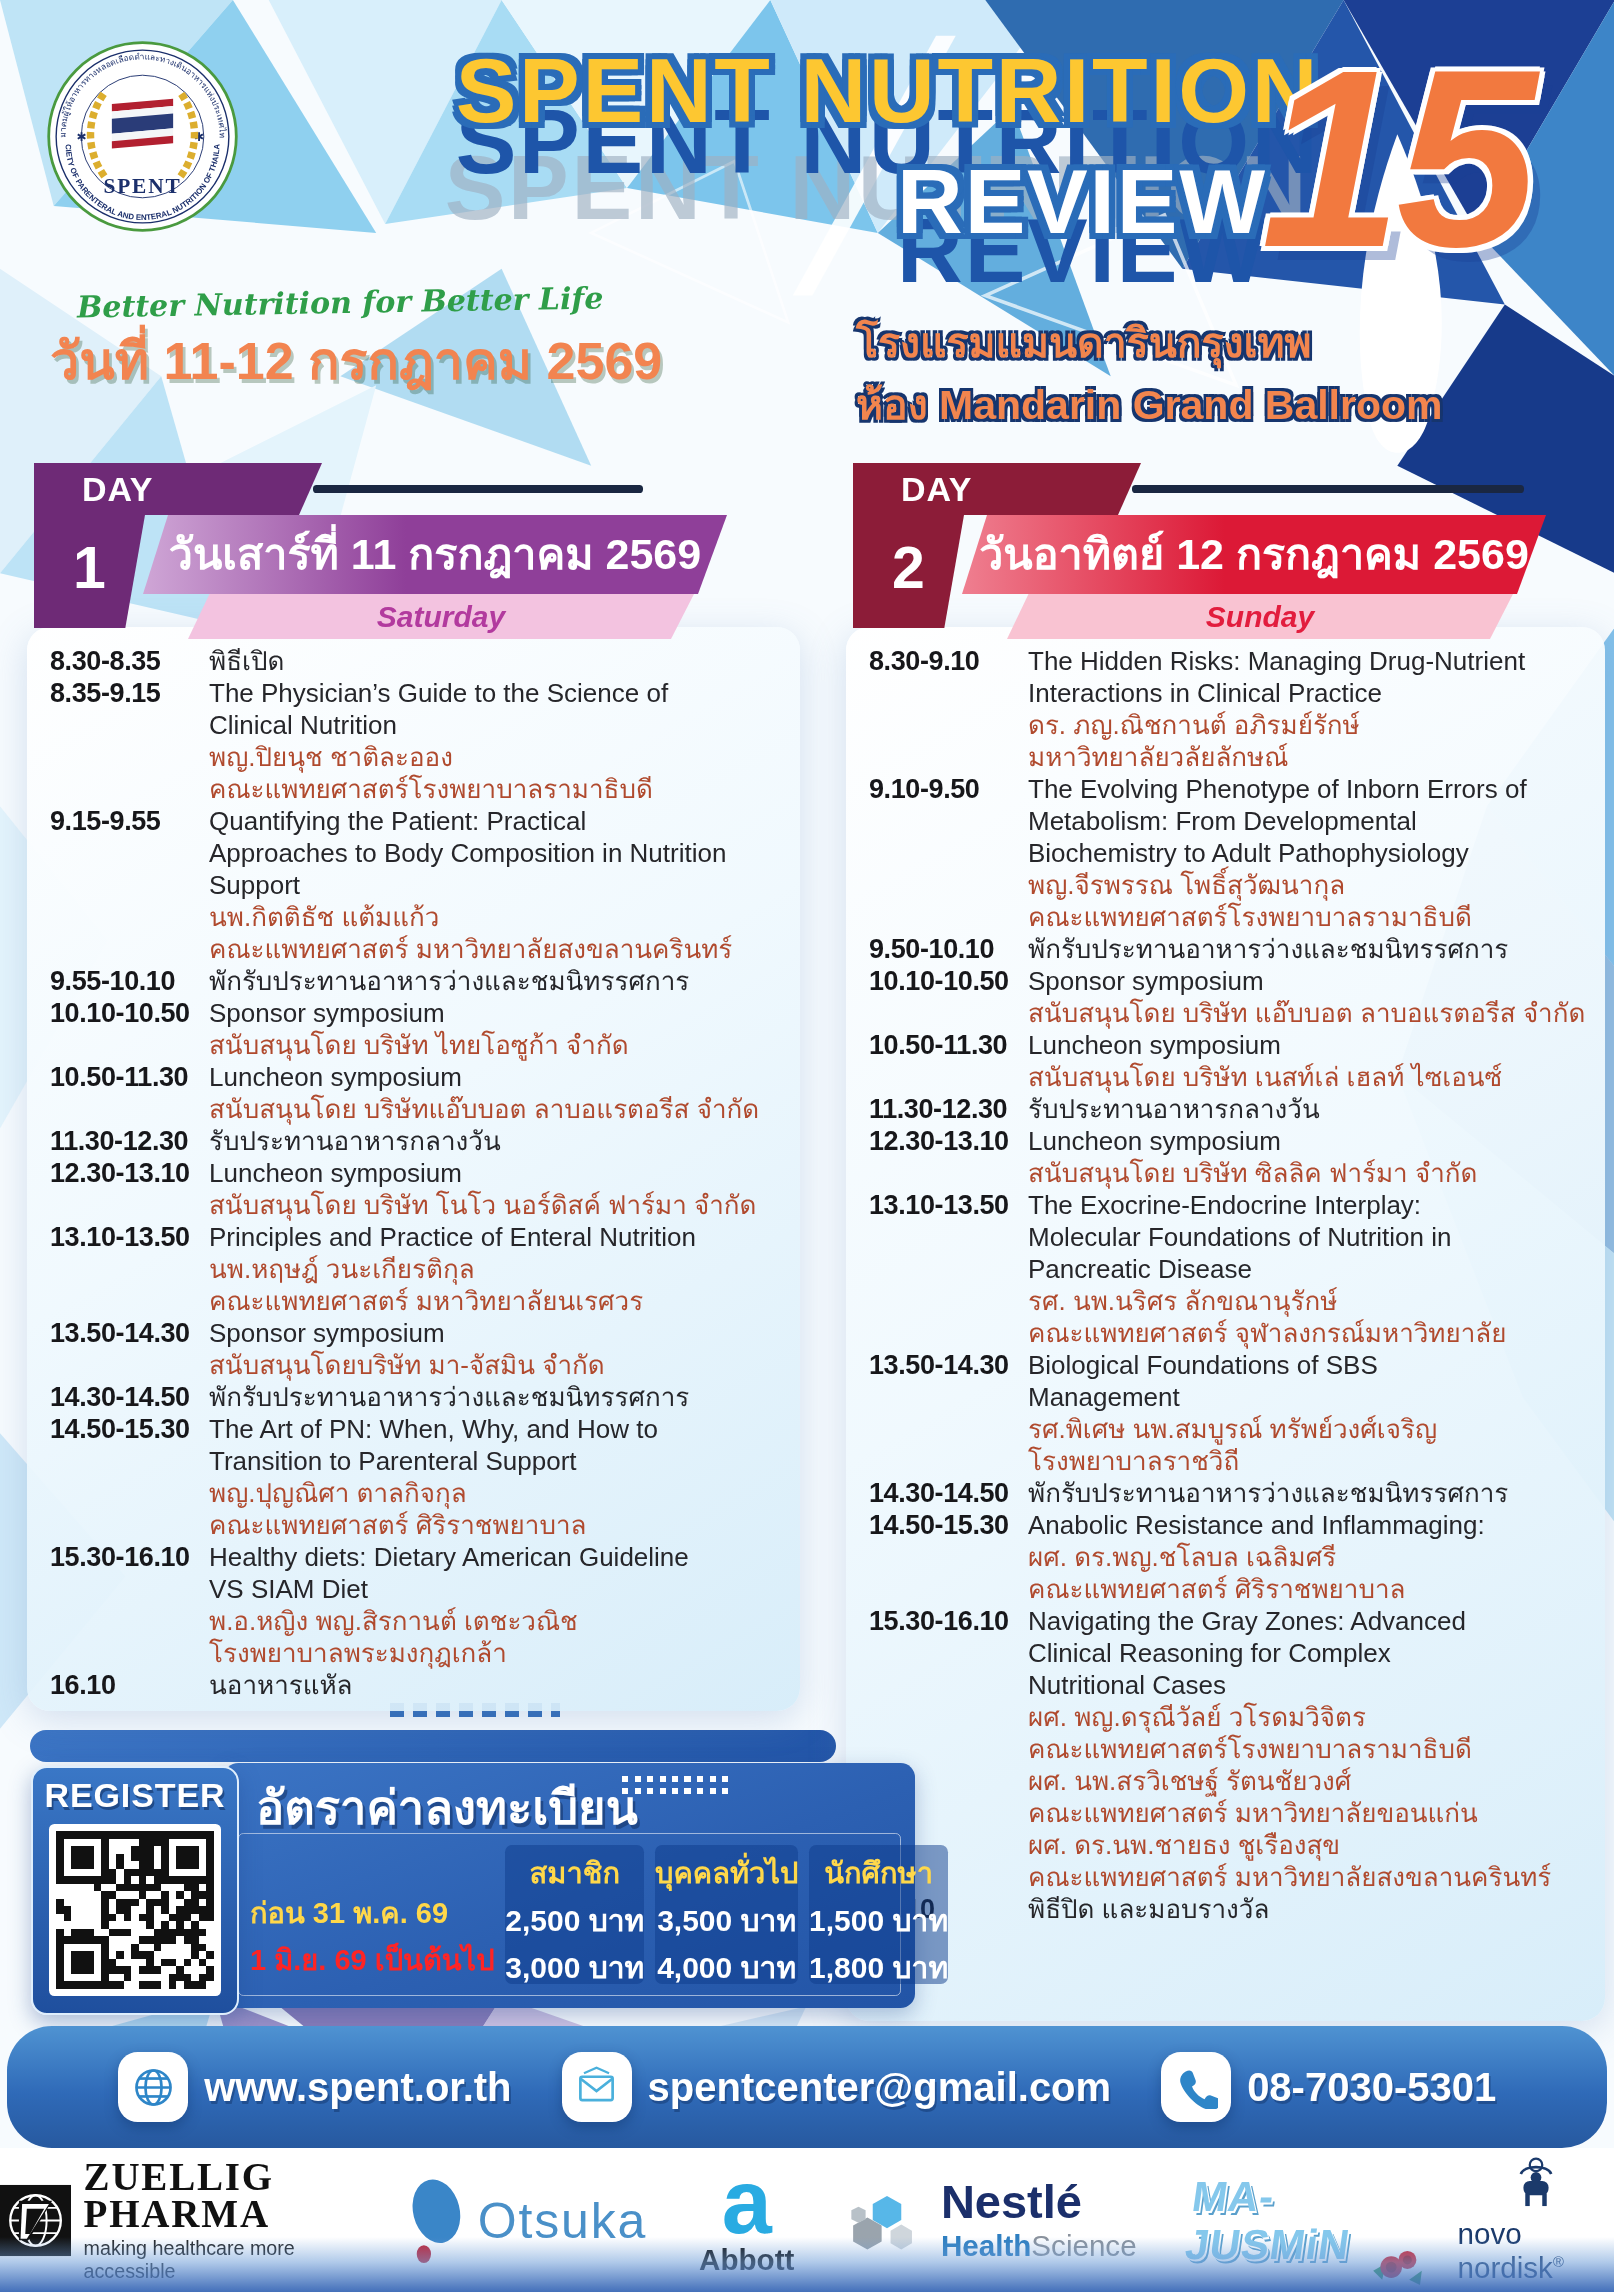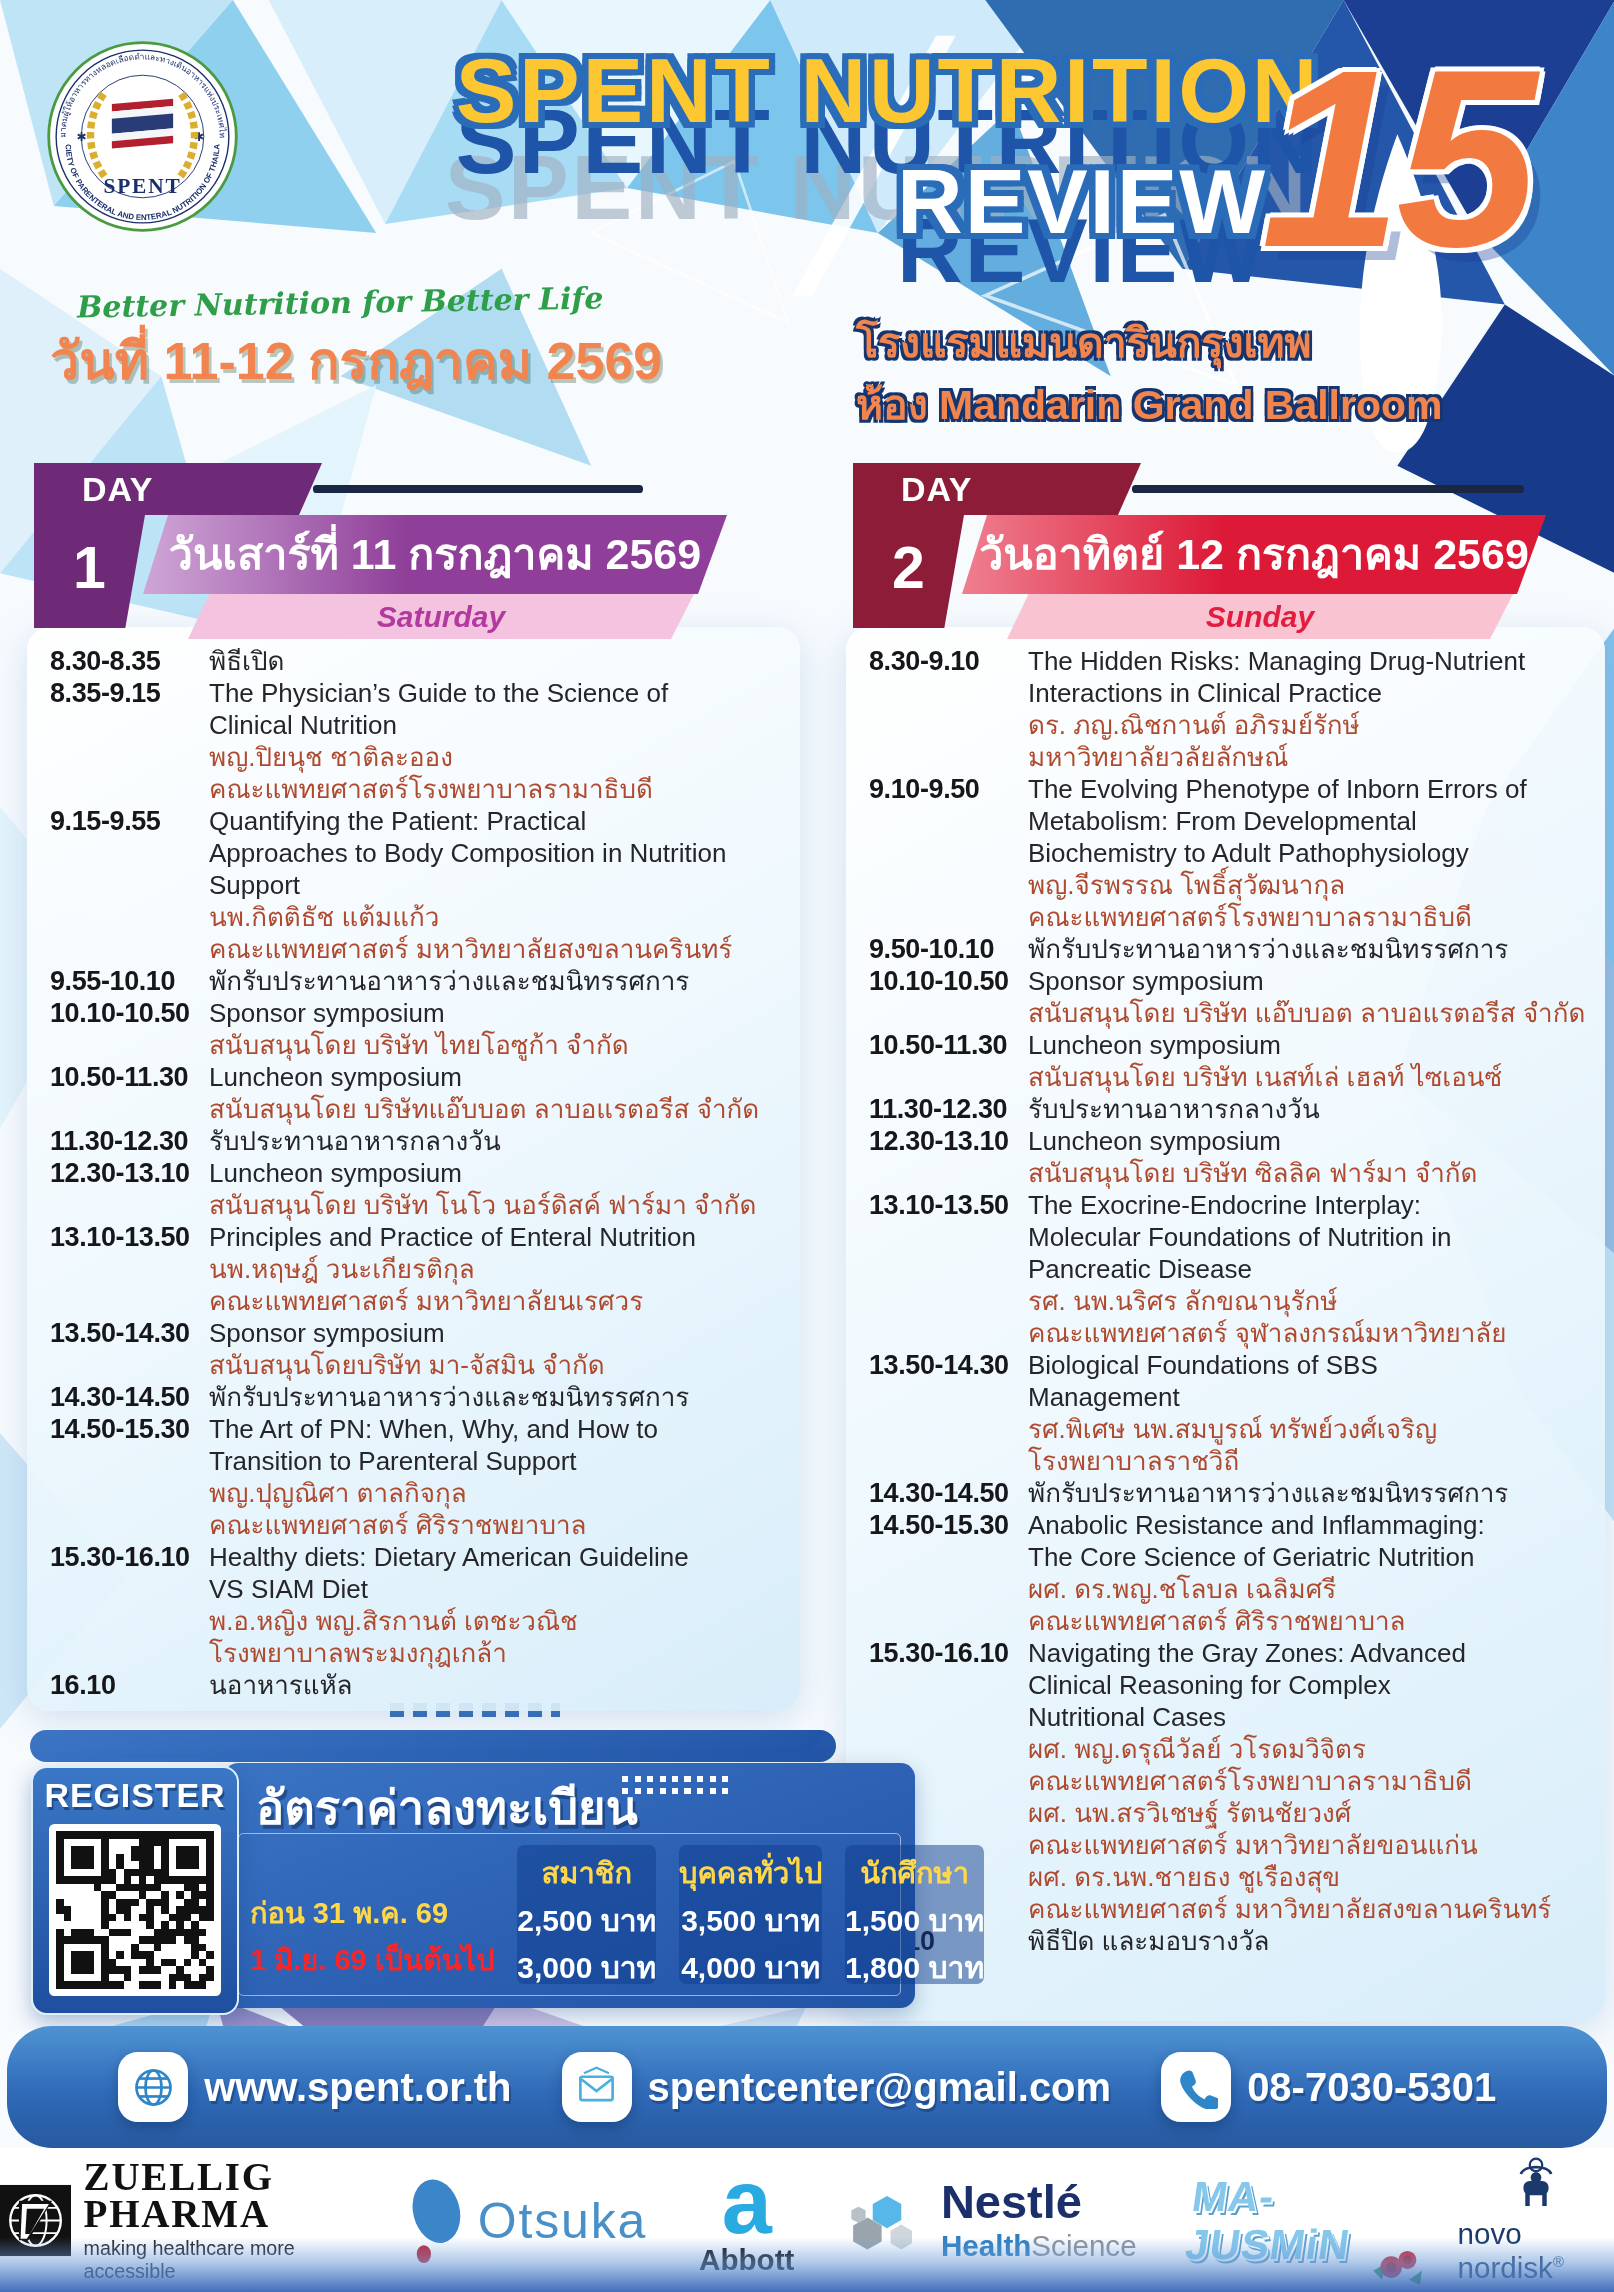--- a/index.html
+++ b/index.html
@@ -94,21 +94,21 @@
      background:repeating-linear-gradient(90deg,#fff 0 6.3px,transparent 6.3px 12.5px) 0 0/109px 6.3px no-repeat,
                 repeating-linear-gradient(90deg,#fff 0 6.3px,transparent 6.3px 12.5px) 0 12.5px/109px 6.3px no-repeat;}
   .fee-table{position:absolute;left:14.3px;top:70px;right:14.3px;bottom:12.5px;border:0.9px solid rgba(255,255,255,.55);
      border-radius:5.4px;display:flex;gap:10.7px;padding:10.7px;box-sizing:border-box;}
   .fee-labels{flex:0 0 190px;display:flex;flex-direction:column;}
   .fee-label-spacer{height:52px;}
   .fee-label{height:47px;line-height:47px;font-size:29px;font-weight:800;white-space:nowrap;}
   .fee-label.yellow{color:#ffd84a;}
   .fee-label.red{color:#ff2424;}
   .fee-col{flex:1;background:rgba(13,60,140,.50);border-radius:7.2px;display:flex;flex-direction:column;
-     align-items:center;padding-top:5.4px;margin-left:12px;}
+     align-items:center;padding-top:5.4px;}
   .fee-col-head{height:47px;line-height:47px;font-size:29px;font-weight:800;color:#ffd84a;white-space:nowrap;}
   .fee-val{height:47px;line-height:47px;font-size:30px;font-weight:800;color:#fff;white-space:nowrap;}
 
   
   .footer-bar{position:absolute;left:7.2px;top:2026px;width:1600px;height:122px;border-radius:45px;z-index:5;
      background:linear-gradient(180deg,#4f93d2 0%,#2f6ab8 55%,#27599f 100%);
      display:flex;align-items:center;justify-content:center;gap:50px;}
   .contact-group{display:flex;align-items:center;gap:16px;}
   .contact-tile{width:70px;height:70px;background:#fff;border-radius:19.7px;display:flex;align-items:center;
      justify-content:center;box-shadow:0 5.4px 12.5px rgba(10,40,90,.35);}
@@ -407,21 +407,20 @@
         <div class="sched-row">
           <div class="sched-time">14.30-14.50</div>
           <div class="sched-content">
             <div class="line-title">พักรับประทานอาหารว่างและชมนิทรรศการ</div>
           </div>
         </div>
         <div class="sched-row">
           <div class="sched-time">14.50-15.30</div>
           <div class="sched-content">
             <div class="line-title">Anabolic Resistance and Inflammaging:</div>
-            <div class="line-title">The Core Science of Geriatric Nutrition</div>
             <div class="line-speaker">ผศ. ดร.พญ.ชโลบล เฉลิมศรี</div>
             <div class="line-speaker">คณะแพทยศาสตร์ ศิริราชพยาบาล</div>
           </div>
         </div>
         <div class="sched-row">
           <div class="sched-time">15.30-16.10</div>
           <div class="sched-content">
             <div class="line-title">Navigating the Gray Zones: Advanced</div>
             <div class="line-title">Clinical Reasoning for Complex</div>
             <div class="line-title">Nutritional Cases</div>

